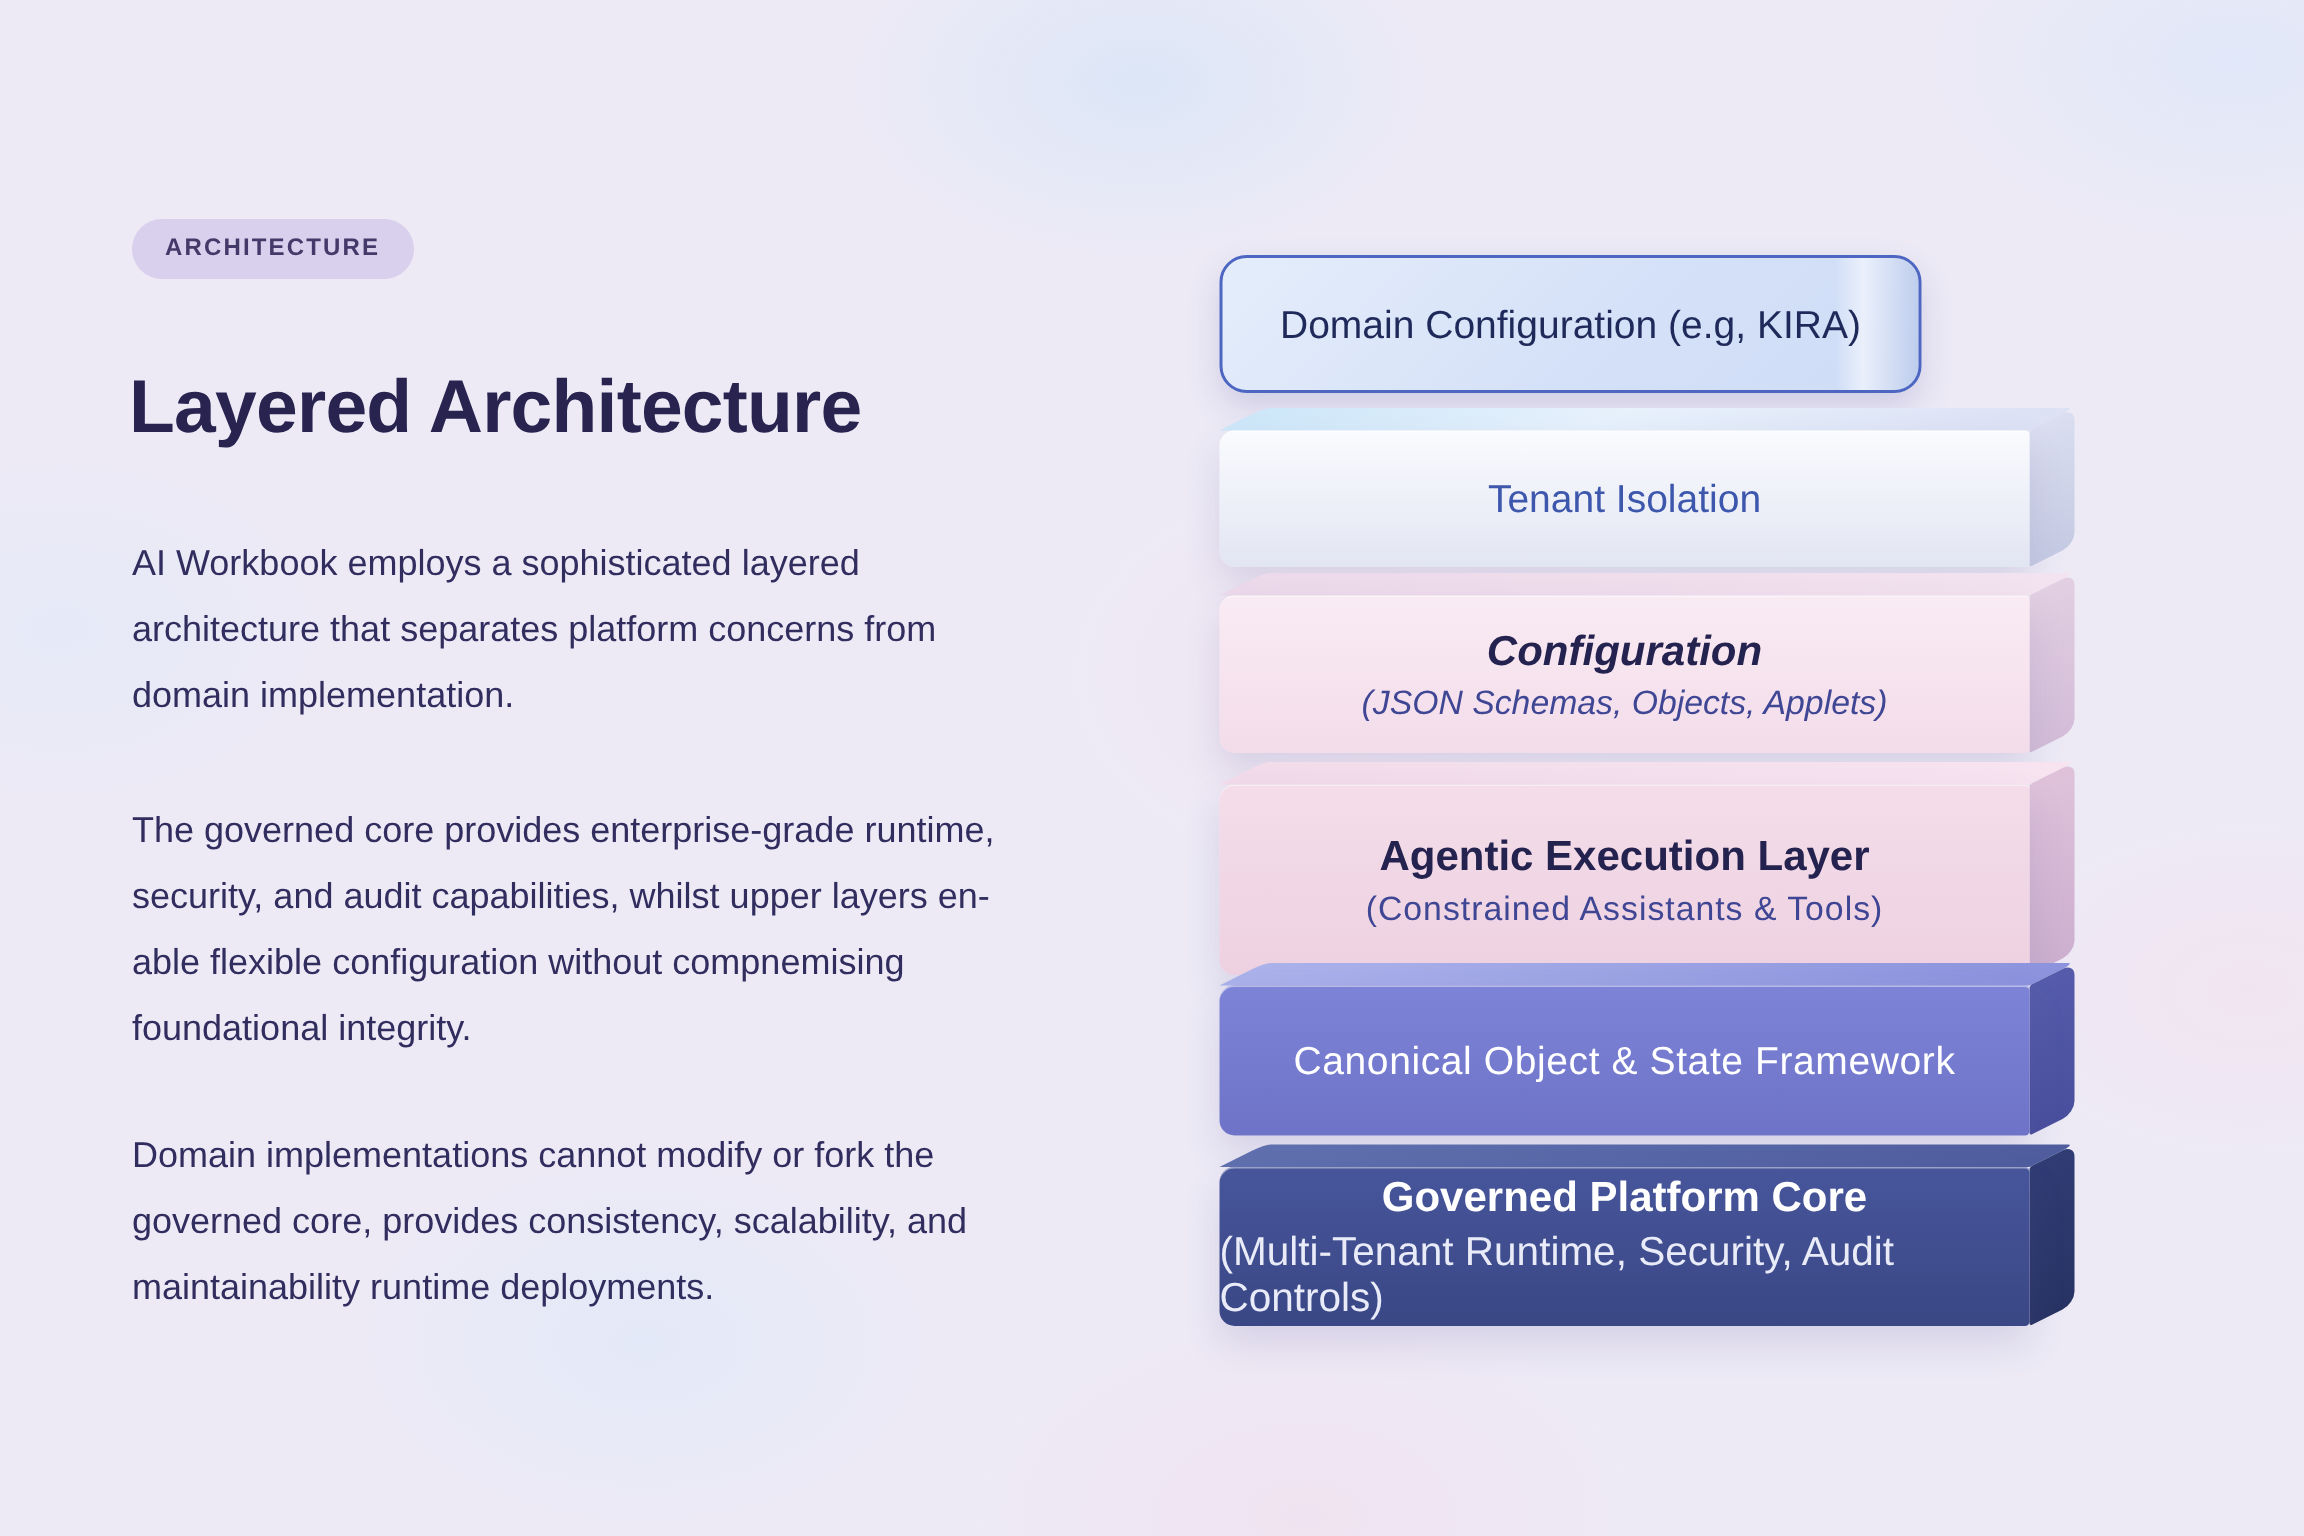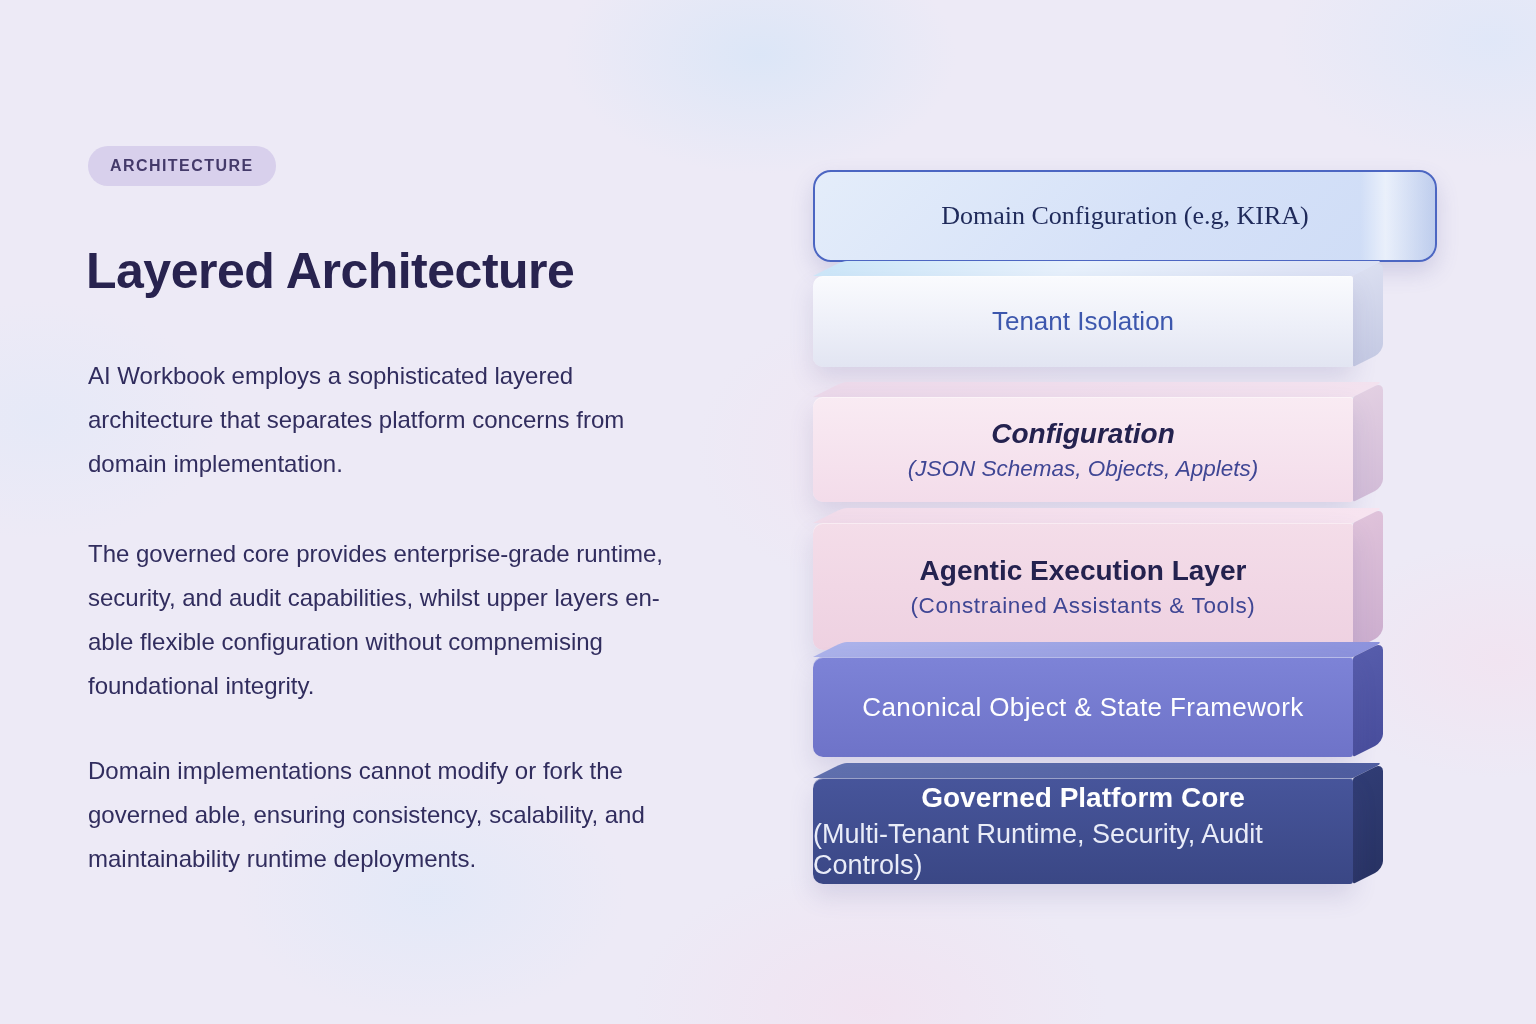--- a/index.html
+++ b/index.html
@@ -37,25 +37,25 @@
   .para .line { display:block; }
   .para.p1 { top:330px; }
   .para.p2 { top:508px; }
   .para.p3 { top:725px; }
 
   
   .diagram { position:absolute; left:0; top:0; width:1536px; height:1024px; }
 
   
   .domain-card {
-    position:absolute; left:813px; top:170px; width:624px; height:92px;
+    position:absolute; left:813px; top:170px; width:468px; height:92px;
     box-sizing:border-box; border:2px solid #4c66c2; border-radius:18px;
     background:linear-gradient(135deg,#e4edfa 0%, #d5e1f8 55%, #cedcf6 100%);
     box-shadow:0 10px 22px rgba(92,92,162,0.20);
-    display:flex; align-items:center; justify-content:center;font-family:Liberation Serif, serif;
+    display:flex; align-items:center; justify-content:center;
   }
   .domain-card::before {
     content:""; position:absolute; inset:0; border-radius:16px;
     background:linear-gradient(90deg, transparent 88%, rgba(255,255,255,0.55) 92%, rgba(122,142,200,0.20) 100%);
     pointer-events:none;
   }
 
   
   .slab { position:absolute; left:813px; width:540px; }
   .slab .front {
@@ -66,21 +66,21 @@
   }
   .slab .top-face {
     position:absolute; left:0; top:-15px; width:540px; height:15px;
     transform-origin:0 100%; transform:skewX(-63.4deg); border-radius:4px 4px 0 0;
   }
   .slab .side-face {
     position:absolute; right:-30px; top:0; width:30px; height:100%;
     transform-origin:0 0; transform:skewY(-26.57deg); border-radius:2px 8px 8px 2px;
   }
 
-  .slab.tenant    { top:276px; height:91px; }
+  .slab.tenant    { top:287px; height:91px; }
   .slab.config    { top:397px; height:105px; }
   .slab.agentic   { top:523px; height:127px; }
   .slab.canonical { top:657px; height:100px; }
   .slab.governed  { top:778px; height:106px; }
 
   .tenant .front    { background:linear-gradient(180deg,#fafbfe 0%, #edeff8 55%, #e2e5f2 100%); }
   .tenant .top-face { background:linear-gradient(90deg,#cde7f9,#e7f1fc 45%,#dce1f4); }
   .tenant .side-face{ background:linear-gradient(180deg,#dadef0,#c6cbe4); }
 
   .config .front    { background:linear-gradient(180deg,#f9ebf3 0%, #f3dcea 100%);font-style:italic; }
@@ -124,21 +124,21 @@
     <span class="line">domain implementation.</span>
   </p>
   <p class="para p2">
     <span class="line">The governed core provides enterprise-grade runtime,</span>
     <span class="line">security, and audit capabilities, whilst upper layers en-</span>
     <span class="line">able flexible configuration without compnemising</span>
     <span class="line">foundational integrity.</span>
   </p>
   <p class="para p3">
     <span class="line">Domain implementations cannot modify or fork the</span>
-    <span class="line">governed able, ensuring consistency, scalability, and</span>
+    <span class="line">governed core, provides consistency, scalability, and</span>
     <span class="line">maintainability runtime deployments.</span>
   </p>
 
   <div class="diagram">
 
     <div class="domain-card">
       <div class="layer-title">Domain Configuration (e.g, KIRA)</div>
     </div>
 
     <div class="slab tenant">

